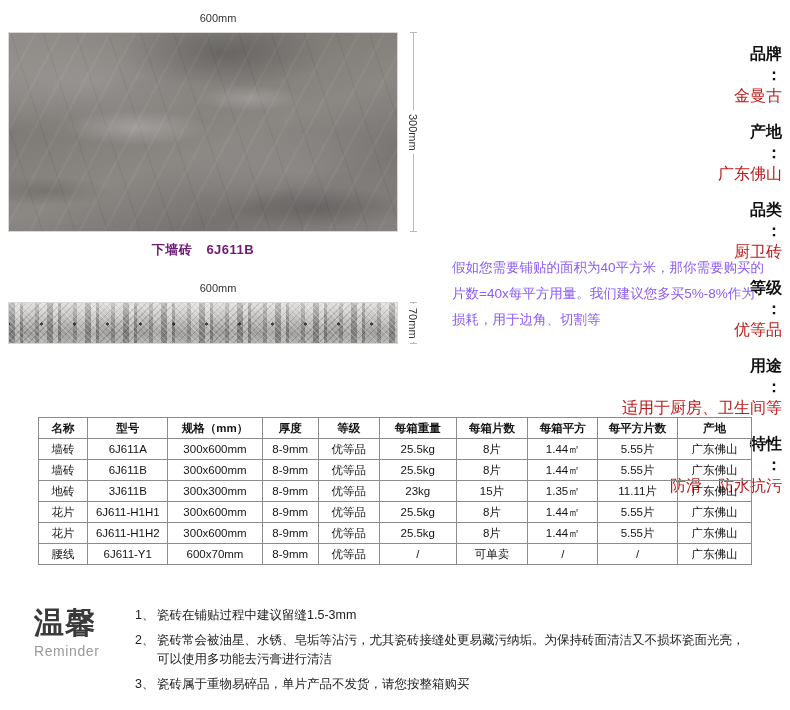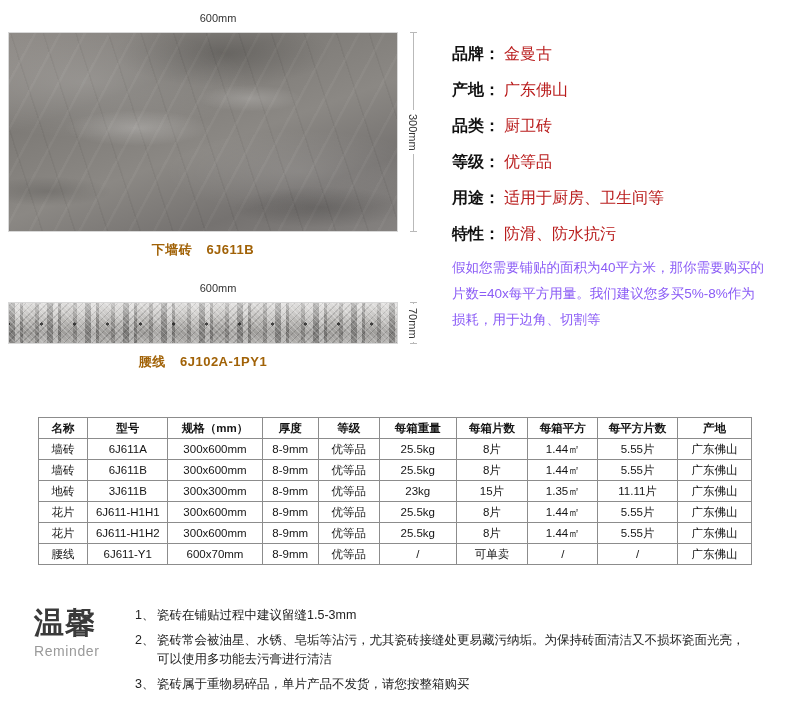--- a/index.html
+++ b/index.html
@@ -118,21 +118,21 @@
     background: #b9b9b9;
   }
   .dim-line-v::before { top: 0; }
   .dim-line-v::after { bottom: 0; }
 
   .caption {
     width: 390px;
     text-align: center;
     font-size: 13px;
     font-weight: bold;
-    color: #a16207;
+    color: #701a75;
     padding-top: 9px;
     letter-spacing: 0.5px;
   }
   .caption .code { margin-left: 10px; }
 
   
   .tile-block-2 {
     position: absolute;
     left: 8px; top: 280px;
     width: 420px;
@@ -180,23 +180,24 @@
   .dim-right-sm { width: 30px; }
 
   
   .info {
     position: absolute;
     left: 452px; top: 44px;
     width: 330px;
   }
   .info-row {
     display: flex;
-    align-items: flex-start;
+    align-items: flex-end;
     margin-bottom: 15px;
     font-size: 16px;
+    flex-direction: column;
   }
   .info-key {
     font-weight: bold;
     color: #111;
     white-space: nowrap;
   }
   .info-sep { font-weight: bold; color: #111; }
   .info-val {
     margin-left: 4px;
     color: #b91c1c;
@@ -315,24 +316,20 @@
         <div class="s-blocks"></div>
         <div class="s-hatch"></div>
         <div class="s-dots"></div>
         <div class="s-shine"></div>
       </div>
       <div class="dim-right dim-right-sm">
         <div class="dim-line-v"></div>
         <span class="vlabel">70mm</span>
       </div>
     </div>
-    <div class="caption">
-      <span>腰线</span>
-      <span class="code">6J102A-1PY1</span>
-    </div>
   </div>
 
   <div class="info">
     <div class="info-row">
       <span class="info-key">品牌</span>
       <span class="info-sep">：</span>
       <span class="info-val">金曼古</span>
     </div>
     <div class="info-row">
       <span class="info-key">产地</span>

